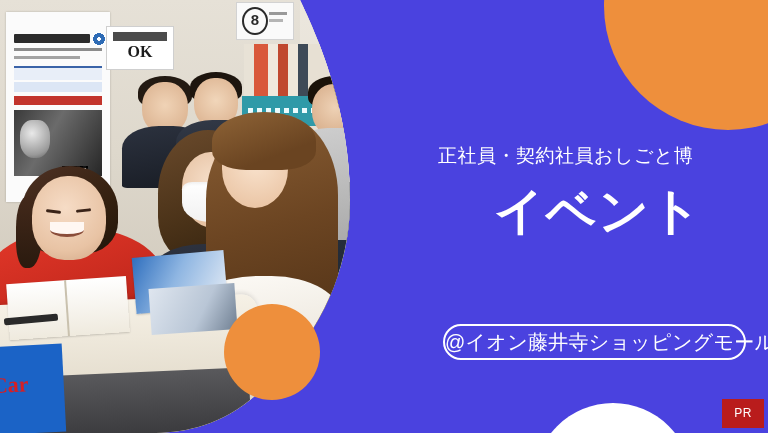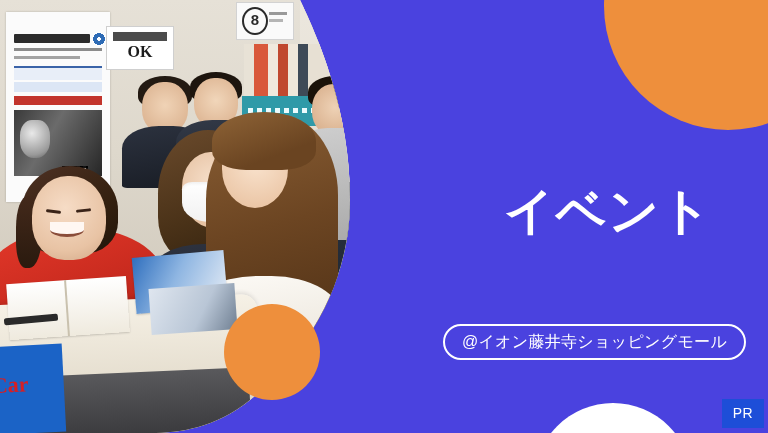--- a/index.html
+++ b/index.html
@@ -353,56 +353,56 @@
     width: 290px;
     color: #ffffff;
     font-size: 19px;
     line-height: 26px;
     letter-spacing: 0.5px;
     font-weight: 400;
     white-space: nowrap;
   }
   .title {
     position: absolute;
-    left: 462px;
+    left: 452px;
     top: 184px;
     width: 292px;
     text-align: center;
     color: #ffffff;
     font-size: 50px;
     line-height: 55px;
     font-weight: 700;
     letter-spacing: 1px;
   }
   .pill {
     position: absolute;
     left: 443px;
     top: 324px;
     width: 303px;
     height: 36px;
     box-sizing: border-box;
     border: 2px solid #ffffff;
     border-radius: 999px;
     color: #ffffff;
-    font-size: 16px;
+    font-size: 20px;
     line-height: 32px;
     text-align: center;
     letter-spacing: 0.3px;
     white-space: nowrap;
   }
 
   .pr-badge {
     position: absolute;
     left: 722px;
     top: 399px;
     width: 42px;
     height: 29px;
-    background: #1d4ed8;
+    background: #b91c1c;
     color: #ffffff;
-    font-size: 14px;
+    font-size: 12px;
     line-height: 29px;
     text-align: center;
     letter-spacing: 0.5px;
     font-weight: 400;
   }
 </style>
 </head>
 <body>
 
 <div class="banner">
@@ -494,20 +494,21 @@
       <div class="ph-table-front"></div>
       <div class="ph-bluecard">
         <div class="car">Car</div>
       </div>
     </div>
   </div>
 
   <div class="circle-orange-bl"></div>
   <div class="circle-white-b"></div>
 
+  <div class="subtitle">正社員・契約社員おしごと博</div>
 
   <div class="title">
     <div>イベント</div>
   </div>
 
   <div class="pill">@イオン藤井寺ショッピングモール</div>
 
   <div class="pr-badge">PR</div>
 </div>
 

